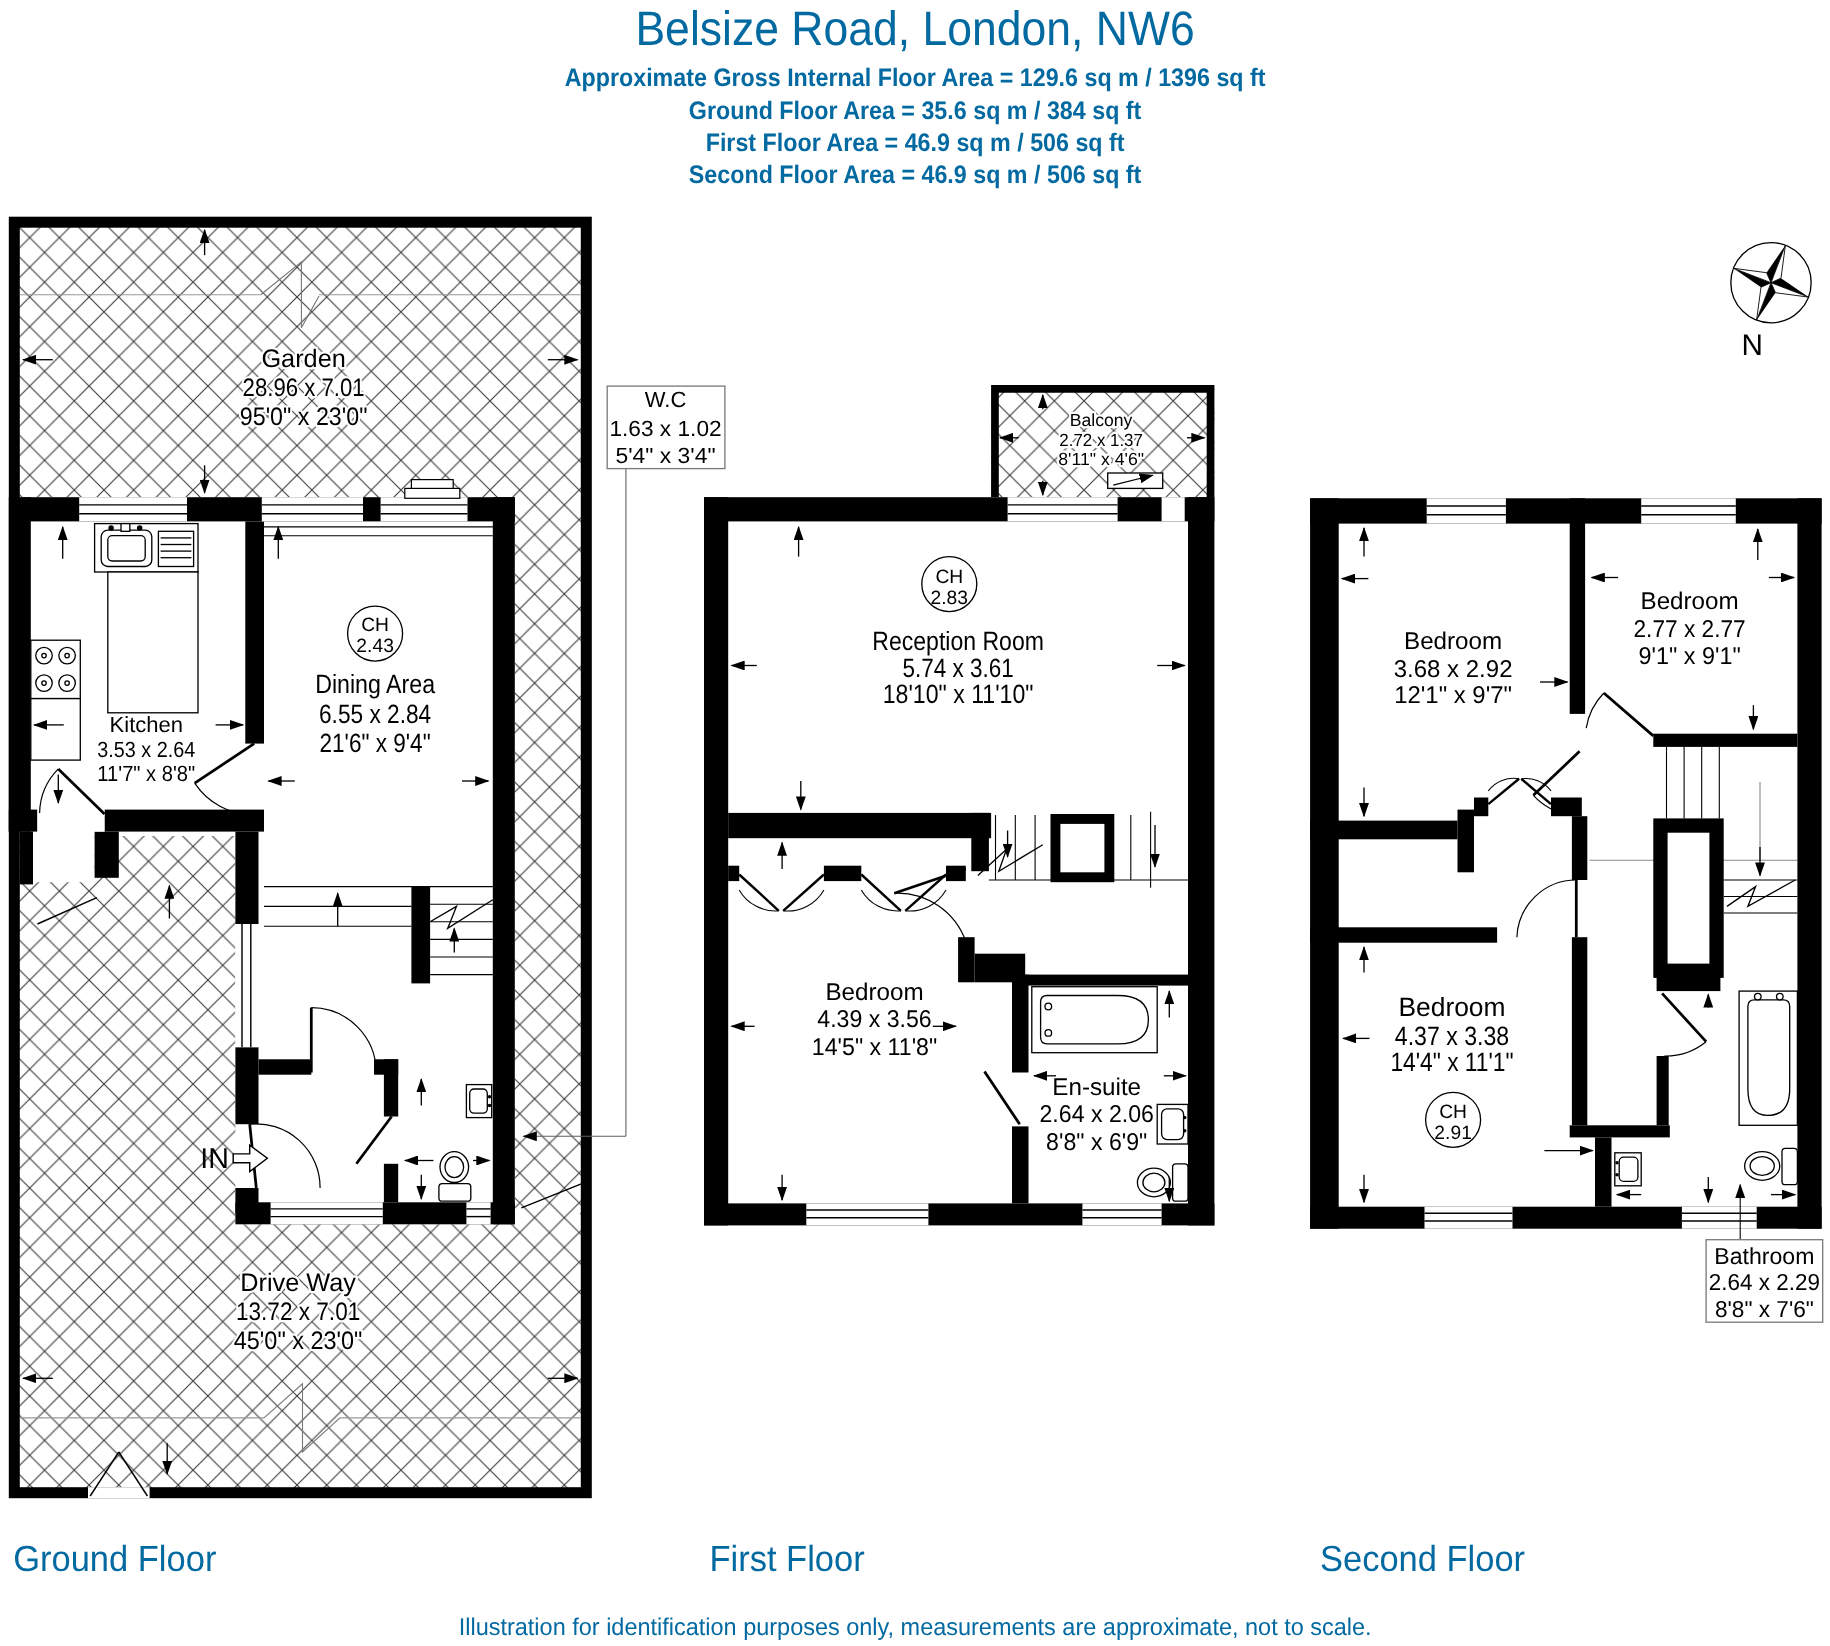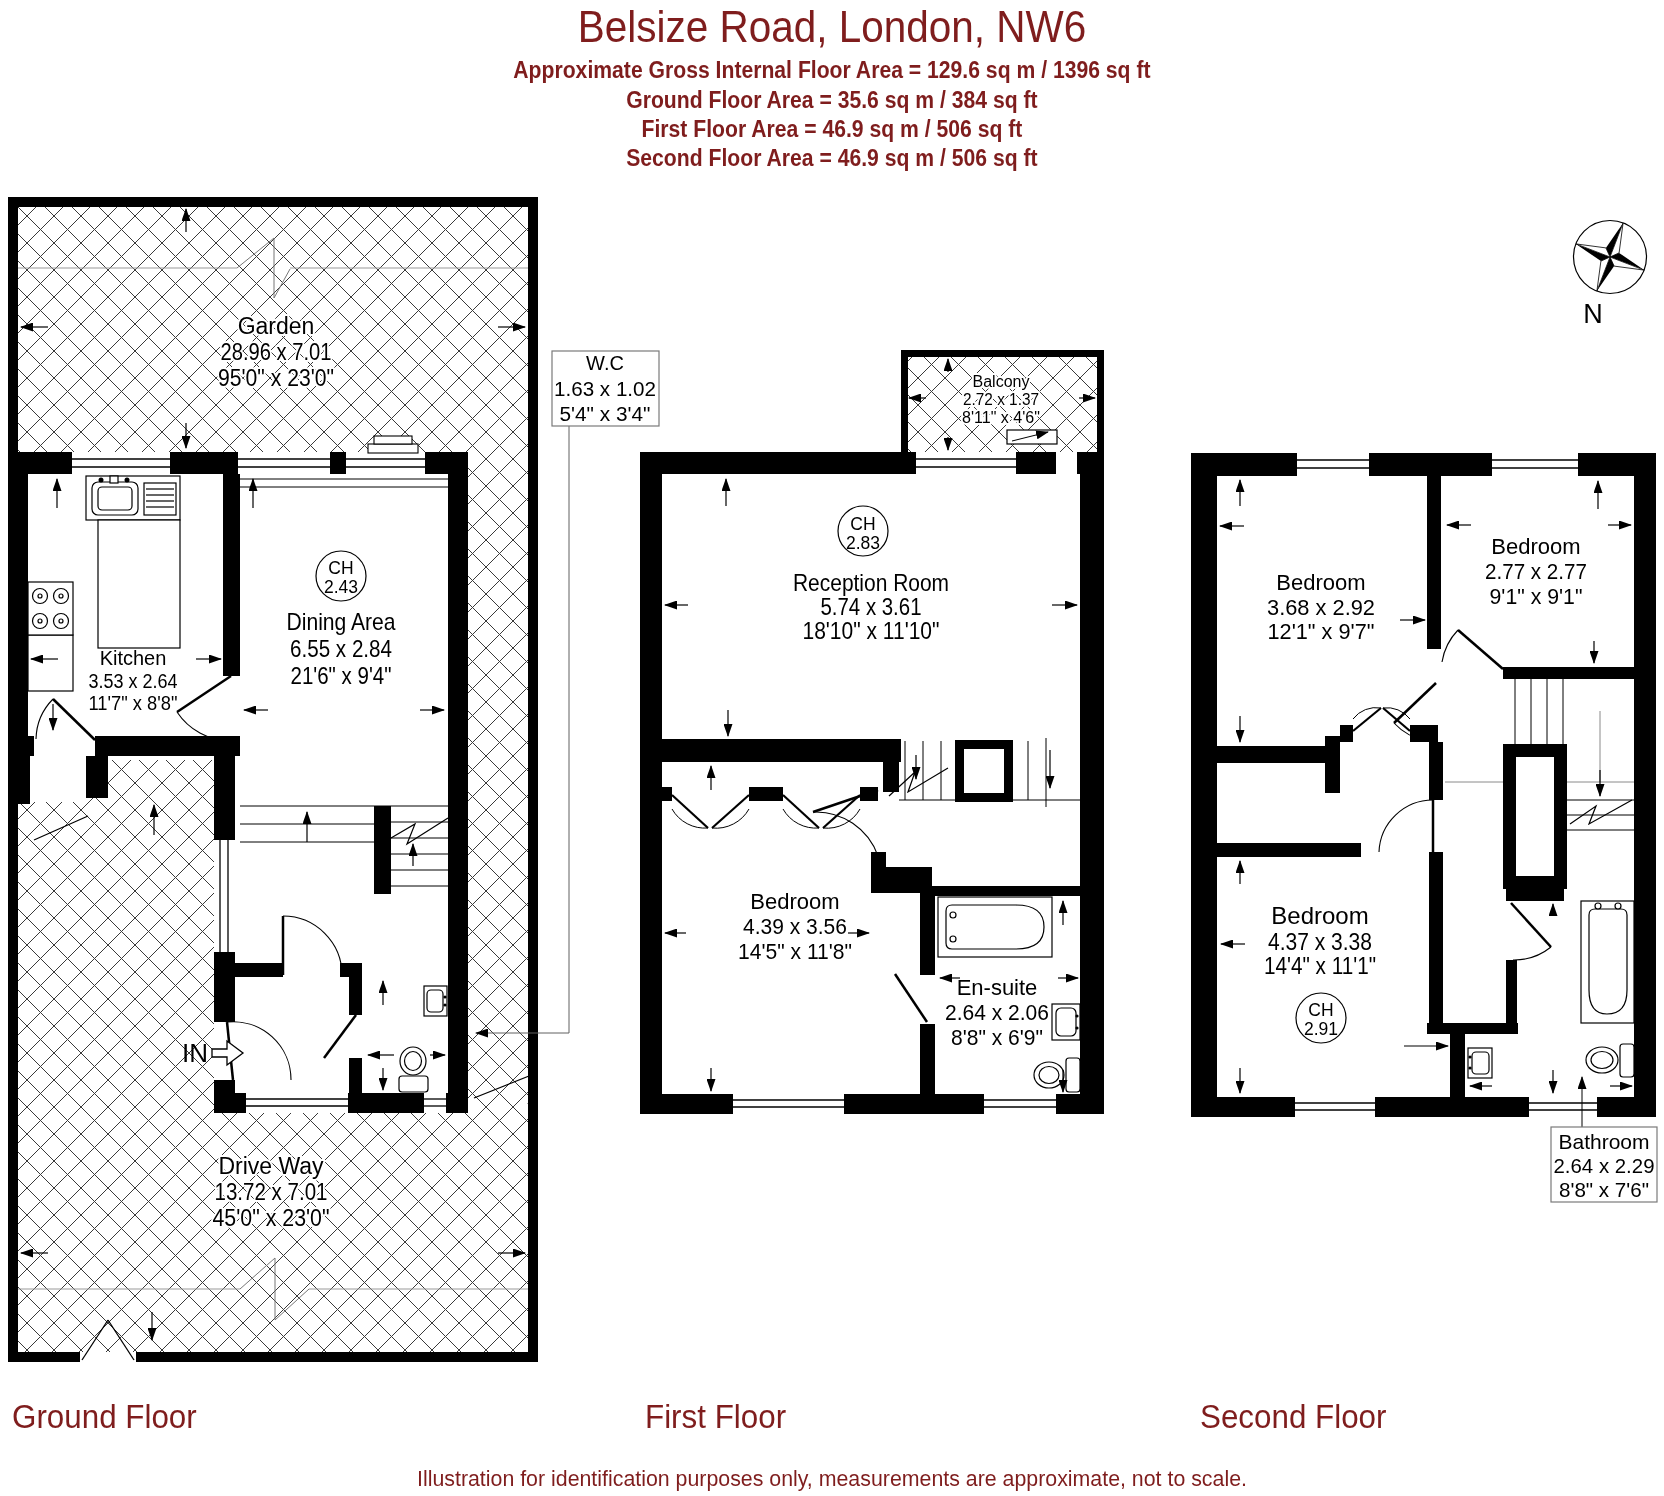--- a/index.html
+++ b/index.html
@@ -1,17 +1,17 @@
 <!DOCTYPE html>
 <html><head>
 <meta charset="utf-8">
 <style>
   html,body{margin:0;padding:0;background:#ffffff;}
   .page{position:relative;width:1664px;height:1496px;background:#fff;overflow:hidden;
-        font-family:"Liberation Sans","DejaVu Sans",sans-serif;color:#7f1d1d;}
+        font-family:"Liberation Sans","DejaVu Sans",sans-serif;color:#0369a1;}
   .hdr{position:absolute;left:0;width:1664px;text-align:center;white-space:nowrap;
        transform:scaleX(0.92);transform-origin:831px 50%;}
   #title{top:2px;font-size:44px;font-weight:400;}
   .sub{font-size:23px;font-weight:bold;}
   #sub1{top:57px;}
   #sub2{top:87px;}
   #sub3{top:116px;}
   #sub4{top:145px;}
   .floorlabel{position:absolute;font-size:33px;font-weight:400;transform:scaleX(0.95);transform-origin:0 0;}
   #fl-ground{left:12px;top:1398px;}

